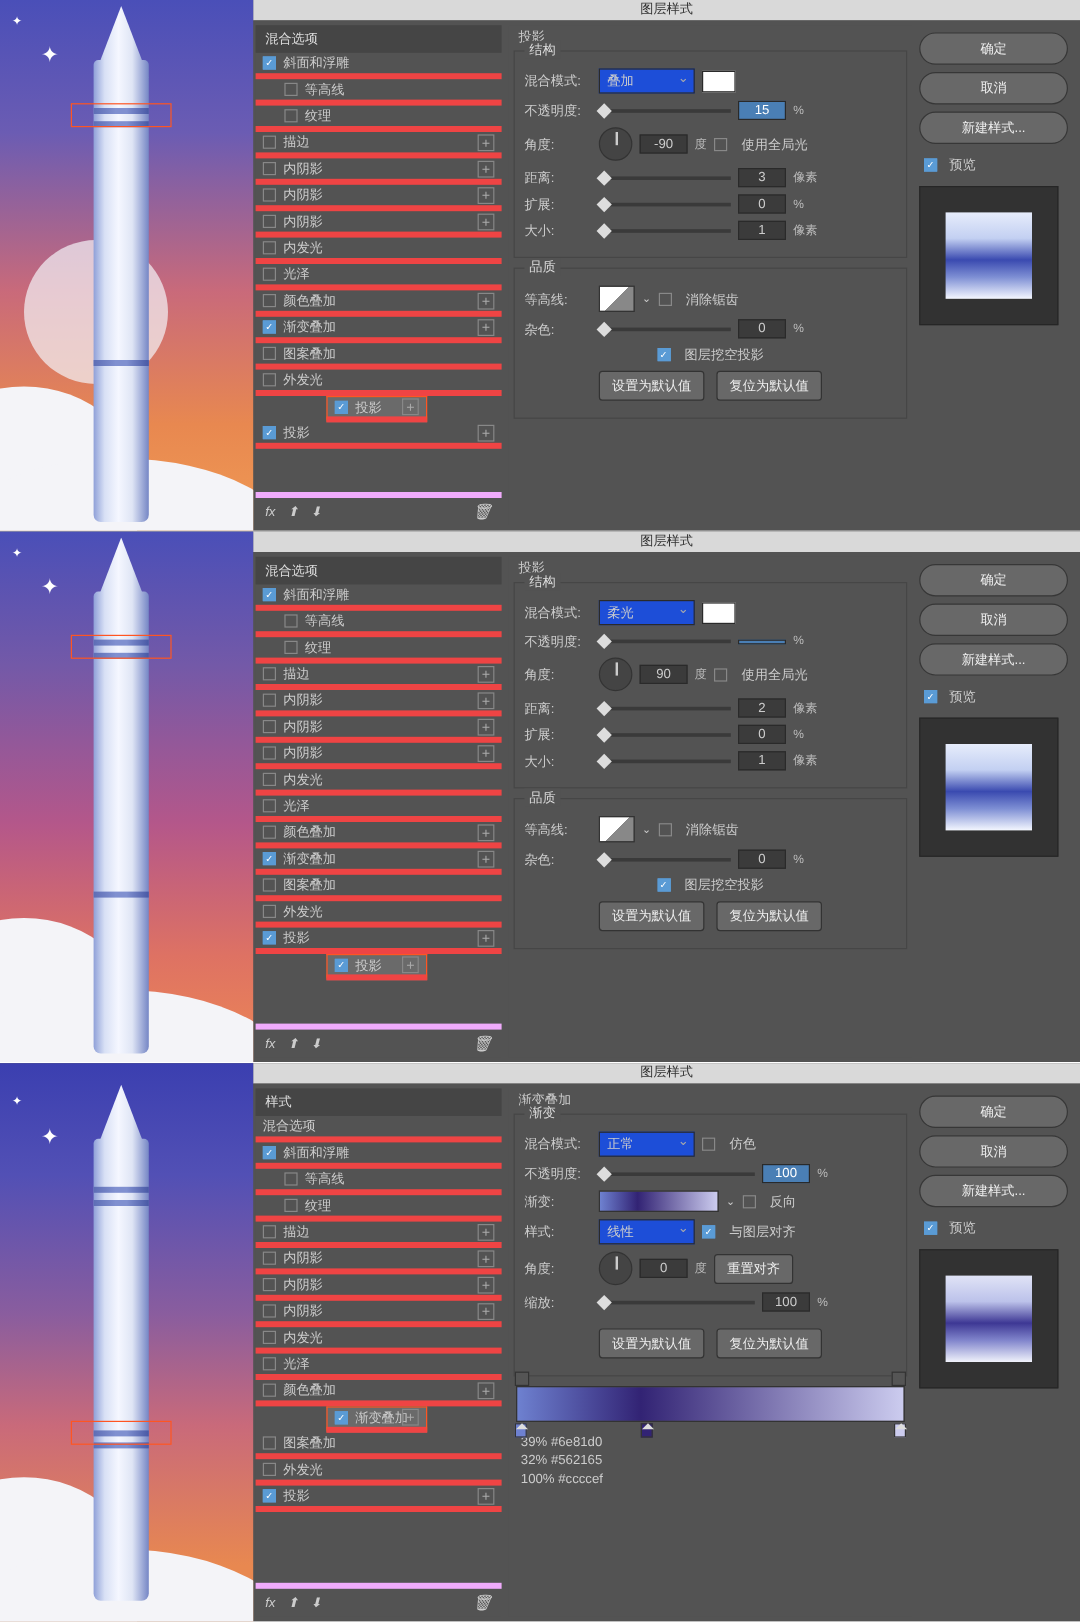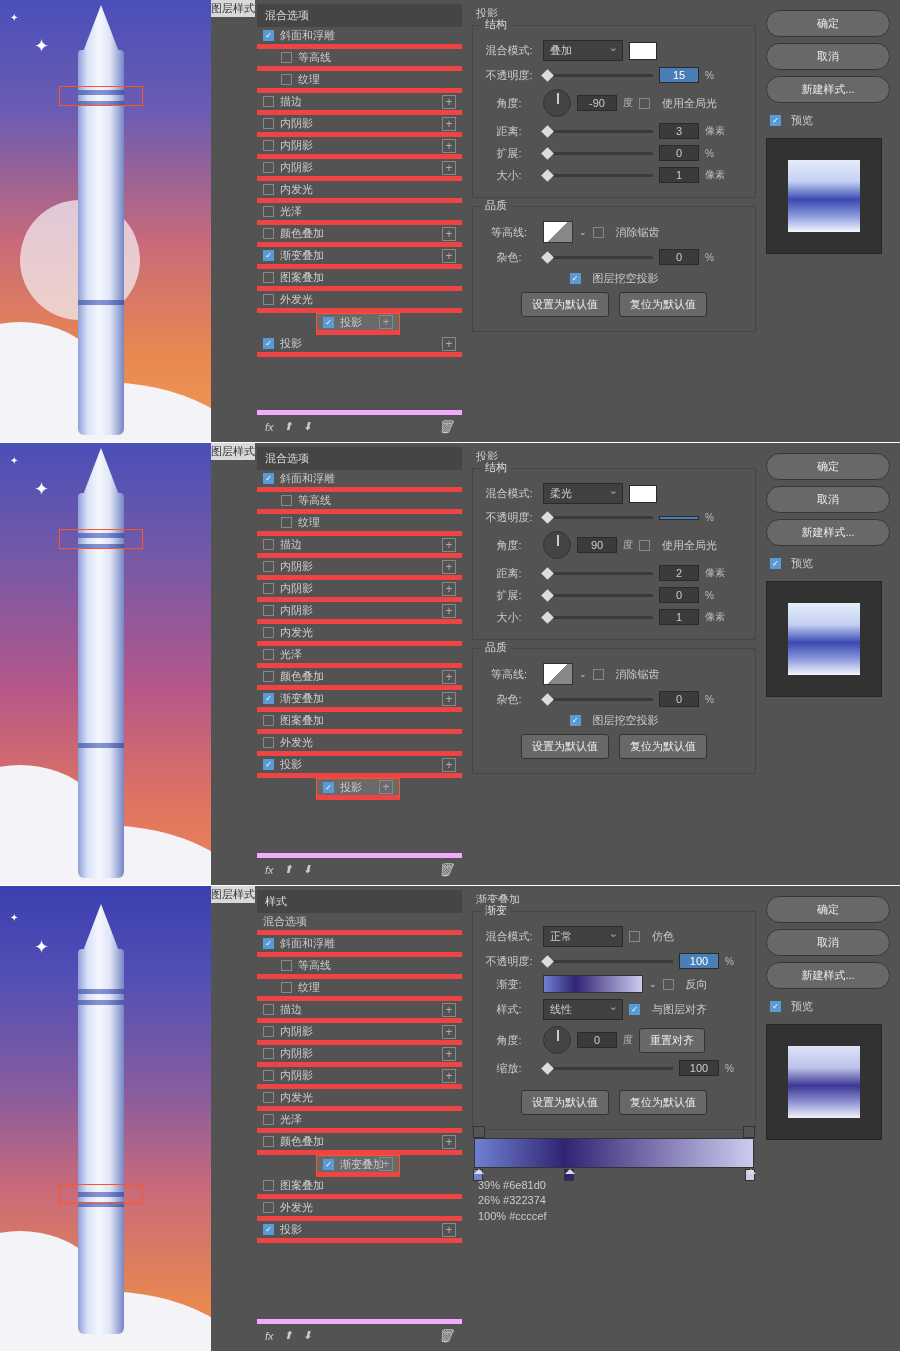--- a/index.html
+++ b/index.html
@@ -11,40 +11,40 @@
 .c3{background:linear-gradient(180deg,#3b3fb0 0%,#5250b5 20%,#8a5d9e 45%,#c96a7a 65%,#e88850 90%)}
 .cloud{position:absolute;background:#f4f4f8;border-radius:50%}
 .rocket{position:absolute;left:70px;top:5px;width:62px;height:430px}
 .rbody{position:absolute;left:8px;top:45px;width:46px;height:385px;background:linear-gradient(90deg,#8fa0d8 0%,#d8e0f5 20%,#f5f7ff 45%,#dfe5f5 70%,#7586c5 100%);border-radius:4px 4px 6px 6px}
 .rnose{position:absolute;left:8px;top:0;width:46px;height:60px;background:linear-gradient(90deg,#8fa0d8 0%,#d8e0f5 20%,#f5f7ff 45%,#dfe5f5 70%,#7586c5 100%);clip-path:polygon(50% 0%,100% 100%,0% 100%);border-radius:50% 50% 0 0}
 .rband{position:absolute;width:46px;left:8px;height:5px;background:linear-gradient(90deg,#5d6db5 0%,#8090d0 40%,#8090d0 60%,#4858a5 100%)}
 .sel{position:absolute;border:1.5px solid #ff5522;height:20px;left:59px;width:84px}
 .star{position:absolute;color:#fff;font-size:18px}
 
 .titlebar{background:#d9d9d9;height:17px;text-align:center;color:#333;line-height:17px;font-size:11px}
-.dlg{flex:1;display:flex;}
+.dlg{flex:1;display:flex;flex-direction:column}
 .dlgbody{flex:1;display:flex;gap:6px;padding:4px 10px 4px 2px;background:#535353}
 
 .col-l{width:205px;background:#535353;display:flex;flex-direction:column}
 .lhdr{background:#454545;padding:4px 8px;color:#ddd}
 .lrow{display:flex;align-items:center;padding:3px 6px;border-bottom:5px solid #ef4444;position:relative;height:22px}
 .lrow.sel{background:#6a6a6a}
 .cb{width:11px;height:11px;border:1px solid #888;background:#535353;margin-right:6px;display:inline-flex;align-items:center;justify-content:center;font-size:8px}
 .cb.on{background:#5a9bd5;border-color:#5a9bd5;color:#fff}
 .cb.on::after{content:"✓"}
 .plus{position:absolute;right:6px;width:14px;height:14px;border:1px solid #888;display:flex;align-items:center;justify-content:center;color:#aaa;font-size:12px}
 .lfoot{margin-top:auto;padding:4px 8px;display:flex;align-items:center;gap:10px;color:#888;font-style:italic;border-top:5px solid #f0abfc}
 .trash{margin-left:auto;font-size:13px}
 
 .col-m{flex:1;background:#535353}
 .fset{border:1px solid #464646;margin:2px 4px 8px;padding:8px;position:relative}
 .fleg{position:absolute;top:-9px;left:8px;background:#535353;padding:0 4px;color:#ddd}
 .frow{display:flex;align-items:center;margin:6px 0;gap:6px}
-.flbl{width:56px;text-align:center;color:#ccc}
-.dd{background:#404040;border:1px solid #2a2a2a;padding:2px 20px 2px 6px;position:relative;min-width:80px}
+.flbl{width:56px;text-align:left;color:#ccc}
+.dd{background:#1d4ed8;border:1px solid #2a2a2a;padding:2px 20px 2px 6px;position:relative;min-width:80px}
 .dd::after{content:"⌄";position:absolute;right:4px;top:0;color:#aaa}
 .swatch{width:28px;height:18px;border:1px solid #2a2a2a}
 .slider{flex:1;height:3px;background:#3a3a3a;position:relative;max-width:110px}
 .slider::after{content:"";position:absolute;width:9px;height:9px;background:#ddd;border-radius:0;transform:rotate(45deg);top:-3px}
 .txt{background:#3b3b3b;border:1px solid #2a2a2a;padding:1px 4px;width:40px;text-align:center}
 .txt.selx{background:#4a7fb5;color:#fff}
 .unit{color:#bbb;font-size:10px}
 .dial{width:28px;height:28px;border:1px solid #333;border-radius:50%;background:#444;position:relative}
 .dial::after{content:"";position:absolute;width:2px;height:11px;background:#ccc;left:13px;top:3px;transform-origin:bottom}
 .btn{background:#686868;border:1px solid #333;padding:4px 10px;border-radius:3px;color:#eee}
@@ -568,21 +568,21 @@
 </div>
 <div class="gradbar" style="background:linear-gradient(90deg,#6e81d0 0%,#322374 32%,#ccccef 100%)">
 <div class="gtab" style="left:-2px"></div>
 <div class="gtab" style="right:-2px"></div>
 <div class="gstop" style="left:-2px;background:#6e81d0"></div>
 <div class="gstop" style="left:32%;background:#322374"></div>
 <div class="gstop" style="right:-2px;background:#ccccef"></div>
 </div>
 <div class="ann">
 <div>39% #6e81d0</div>
-            <div>26% #322374</div>
+            <div>32% #562165</div>
             <div>100% #ccccef</div>
 </div>
 </div>
 <div class="col-r">
 <div class="rbtn">确定</div>
 <div class="rbtn">取消</div>
 <div class="rbtn">新建样式...</div>
 <div class="pvlbl">
             <span class="cb on"></span>
             <span>预览</span>

